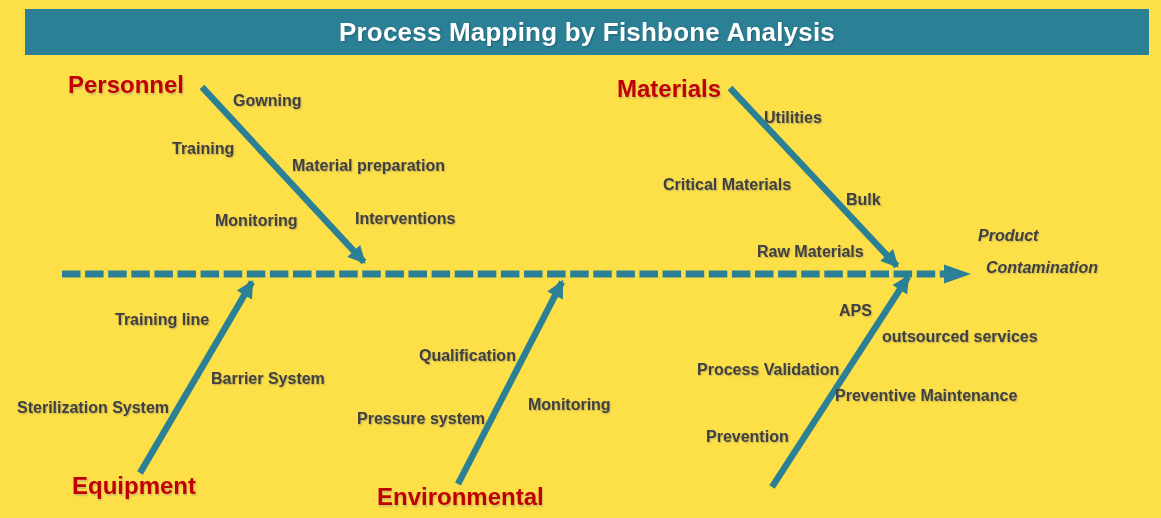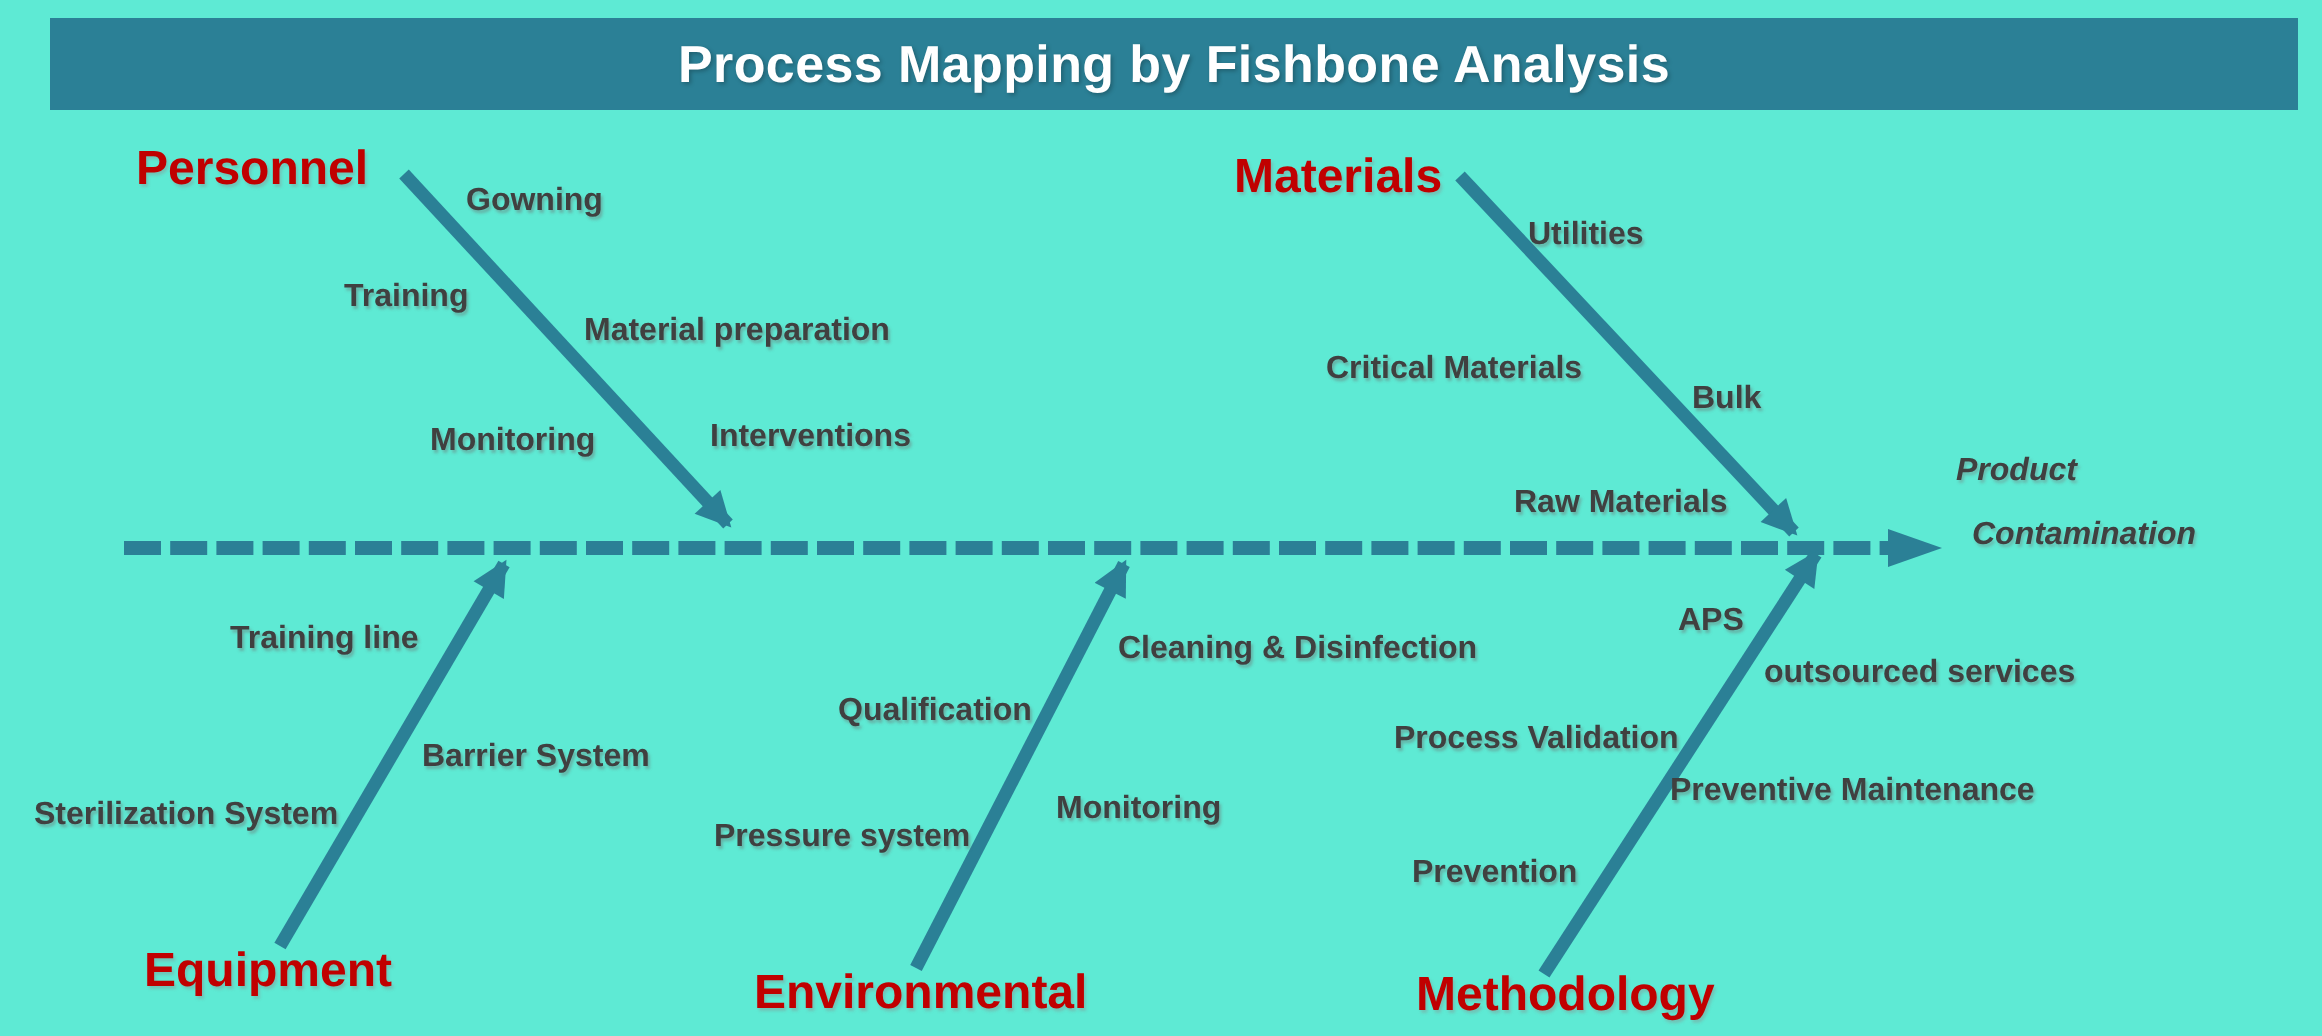--- a/index.html
+++ b/index.html
@@ -6,21 +6,21 @@
     --teal:#2B8096;
     --red:#C00000;
     --label-text:#404040;
     --title-text:#FFFFFF;
   }
   html,body{margin:0;padding:0;background:#FFFFFF;}
   .stage{
     position:relative;
     width:1161px;height:518px;
     overflow:hidden;
-    background:#5eead4;
+    background:#fde047;
     font-family:"Liberation Sans", sans-serif;
   }
   .title-bar{
     position:absolute;left:25px;top:9px;width:1124px;height:46px;
     background:var(--teal);
     display:flex;align-items:center;justify-content:center;
   }
   .title-bar h1{
     margin:0;
     font-size:26px;font-weight:bold;color:var(--title-text);
@@ -77,41 +77,39 @@
     <line class="bone" x1="458" y1="484" x2="562" y2="282" marker-end="url(#arrow)"></line>
     <line class="bone" x1="772" y1="487" x2="908" y2="277" marker-end="url(#arrow)"></line>
   </svg>
 
   <div class="labels">
 
     <span class="head" style="left:617px;top:76px">Materials</span>
     <span class="head" style="left:68px;top:72px">Personnel</span>
     <span class="head" style="left:72px;top:473px">Equipment</span>
     <span class="head" style="left:377px;top:484px">Environmental</span>
-    <span class="head" style="left:708px;top:485px">Methodology</span>
 
     <span class="effect-line" style="left:978px;top:228px">Product</span>
     <span class="effect-line" style="left:986px;top:260px">Contamination</span>
 
     <span class="cause" style="left:233px;top:92px">Gowning</span>
     <span class="cause" style="left:172px;top:140px">Training</span>
     <span class="cause" style="left:292px;top:157px">Material preparation</span>
     <span class="cause" style="left:215px;top:212px">Monitoring</span>
     <span class="cause" style="left:355px;top:210px">Interventions</span>
 
     <span class="cause" style="left:764px;top:109px">Utilities</span>
     <span class="cause" style="left:663px;top:176px">Critical Materials</span>
     <span class="cause" style="left:846px;top:191px">Bulk</span>
     <span class="cause" style="left:757px;top:243px">Raw Materials</span>
 
     <span class="cause" style="left:115px;top:311px">Training line</span>
     <span class="cause" style="left:211px;top:370px">Barrier System</span>
     <span class="cause" style="left:17px;top:399px">Sterilization System</span>
 
-    <span class="cause" style="left:559px;top:316px">Cleaning &amp; Disinfection</span>
     <span class="cause" style="left:419px;top:347px">Qualification</span>
     <span class="cause" style="left:528px;top:396px">Monitoring</span>
     <span class="cause" style="left:357px;top:410px">Pressure system</span>
 
     <span class="cause" style="left:839px;top:302px">APS</span>
     <span class="cause" style="left:882px;top:328px">outsourced services</span>
     <span class="cause" style="left:697px;top:361px">Process Validation</span>
     <span class="cause" style="left:835px;top:387px">Preventive Maintenance</span>
     <span class="cause" style="left:706px;top:428px">Prevention</span>
   </div>

